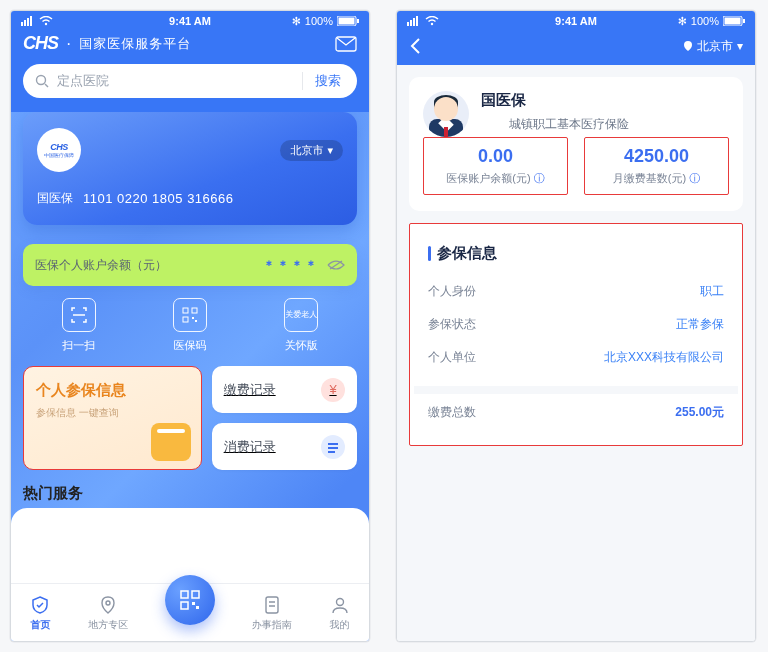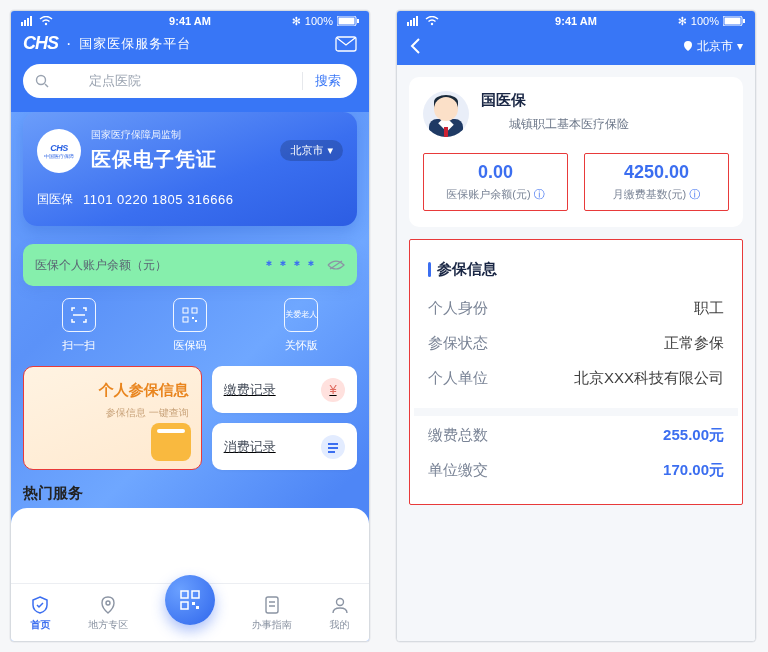--- a/index.html
+++ b/index.html
@@ -8,44 +8,44 @@
   
   .status { height: 20px; color: #fff; font-size: 11px; display: flex; align-items: center; padding: 0 10px; justify-content: space-between; }
   .status .mid { position: absolute; left: 0; right: 0; text-align: center; font-weight: 600; }
   .status .left, .status .right { display: flex; align-items: center; gap: 4px; z-index: 2; }
   
   .p1-head { background: #3876f6; position: relative; padding-bottom: 14px; }
   .headrow { display: flex; align-items: center; padding: 2px 12px 6px 12px; color: #fff; gap: 8px; }
   .logo { font-weight: 800; font-style: italic; font-size: 18px; letter-spacing: -1px; }
   .headtitle { font-size: 13px; letter-spacing: 1px; }
   .mail { margin-left: auto; }
-  .search { margin: 4px 12px 0 12px; background: #fff; border-radius: 18px; height: 34px; display: flex; align-items: center; padding: 0 4px 0 12px; gap: 32px; }
+  .search { margin: 4px 12px 0 12px; background: #fff; border-radius: 18px; height: 34px; display: flex; align-items: center; padding: 0 4px 0 12px; }
   .search .placeholder { color: #9aa3b0; font-size: 13px; flex: 1; }
   .search .btn { color: #3876f6; font-size: 13px; padding: 0 12px; border-left: 1px solid #e6e8ec; }
   
   .marble-wrap { position: relative; flex: 1; overflow: hidden; }
   .marble { background: linear-gradient(135deg,#6aa2ff 0%, #5b92f8 30%, #6fa7ff 55%, #4e86f6 80%); position: absolute; left:0; right:0; top:-14px; bottom:0; }
   .card1 { position: absolute; left: 12px; right: 12px; top: 0px; background: linear-gradient(160deg,#6b9dfa 0%, #3a6ff0 60%, #2c5de3 100%); border-radius: 14px; padding: 16px 14px 18px 14px; color: #fff; box-shadow: 0 6px 14px rgba(40,90,200,.25); }
   .card1 .r1 { display:flex; align-items:center; gap:10px; }
   .badge { width: 44px; height: 44px; border-radius: 50%; background: #fff; display:flex; flex-direction:column; align-items:center; justify-content:center; }
   .badge .b1 { font-size: 9px; font-weight: 800; color:#2b62e3; font-style: italic; letter-spacing:-0.5px;}
   .badge .b2 { font-size: 5px; color:#2b62e3; }
   .card1 .col { display:flex; flex-direction:column; gap:4px; }
   .card1 .subt { font-size: 10px; opacity: .9; }
   .card1 .bigt { font-size: 20px; font-weight: 600; letter-spacing: 1px; }
   .pill { margin-left:auto; background: rgba(0,0,0,.18); border-radius: 12px; font-size: 11px; padding: 3px 10px; display:flex; align-items:center; gap:4px;}
   .card1 .r2 { margin-top: 18px; font-size: 12px; display:flex; gap: 10px; align-items:center; }
   .card1 .num { font-size: 13px; letter-spacing: 0.5px; }
-  .balancebar { position:absolute; left:12px; right:12px; top:132px; background: #86efac; border-radius: 10px; height: 42px; display:flex; align-items:center; padding: 0 12px; font-size: 12px; color:#5a6573; box-shadow: 0 4px 12px rgba(60,100,200,.15); }
+  .balancebar { position:absolute; left:12px; right:12px; top:132px; background: #bef264; border-radius: 10px; height: 42px; display:flex; align-items:center; padding: 0 12px; font-size: 12px; color:#5a6573; box-shadow: 0 4px 12px rgba(60,100,200,.15); }
   .balancebar .dots { margin-left:auto; color:#3b6ef0; letter-spacing:2px; font-weight:700; margin-right:8px;}
   .quick { position:absolute; left:12px; right:12px; top:186px; display:flex; justify-content:space-around; color:#fff; }
   .qitem { display:flex; flex-direction:column; align-items:center; gap:6px; font-size:11px; }
   .qicon { width:34px; height:34px; border:1.5px solid rgba(255,255,255,.9); border-radius:7px; display:flex; align-items:center; justify-content:center; }
   
-  .inforow { position:absolute; left:12px; right:12px; top:254px; display:flex; gap:10px; height:104px;text-align:right; }
+  .inforow { position:absolute; left:12px; right:12px; top:254px; display:flex; gap:10px; height:104px; }
   .bigcard { flex:1.05; background: linear-gradient(160deg,#fff3e2 0%, #ffe9cf 100%); border-radius:10px; padding:14px 12px; position:relative; border:1.6px solid #e83a3a; outline-offset:-2px; }
   .bigcard .t { color:#e9851e; font-size:15px; font-weight:600; }
   .bigcard .s { color:#c9a37a; font-size:10px; margin-top:6px; }
   .bigcard .deco { position:absolute; right:10px; bottom:8px; width:40px; height:38px; background:#f9b93f; border-radius:8px; }
   .bigcard .deco::before{content:""; position:absolute; left:6px; top:6px; width:28px; height:4px; background:#fff; border-radius:2px;}
   .smallcol { flex:1; display:flex; flex-direction:column; gap:10px;text-decoration:underline; }
   .smrow { flex:1; background:#fff; border-radius:10px; display:flex; align-items:center; padding:0 12px; font-size:13px; color:#454d5a; box-shadow:0 1px 3px rgba(0,0,0,.04);}
   .smrow .cir { margin-left:auto; width:24px; height:24px; border-radius:50%; display:flex; align-items:center; justify-content:center; color:#fff; font-size:13px;}
   .hot { position:absolute; left:12px; top:372px; font-size:15px; font-weight:700; color:#222; }
   
@@ -63,30 +63,30 @@
   .p2-card { background:#fff; border-radius:10px; padding:14px 14px 16px 14px; margin-bottom:12px; }
   .profile { display:flex; align-items:flex-start; gap:12px; }
   .avatar { width:46px; height:46px; border-radius:50%; background:#e9eef8; position:relative; overflow:hidden; }
   .avatar::after{content:""; position:absolute; left:11px; top:6px; width:24px; height:24px; border-radius:50%; background:#fbe0c8;}
   .avatar::before{content:""; position:absolute; left:11px; top:4px; width:24px; height:14px; border-radius:50% 50% 0 0; background:#1a2a3a;}
   .avatar .suit{position:absolute; left:6px; bottom:-4px; width:34px; height:22px; background:#1f3a64; border-radius:8px 8px 0 0;}
   .avatar .collar{position:absolute; left:17px; bottom:8px; width:12px; height:10px; background:#fff; transform:rotate(45deg);}
   .avatar .tie{position:absolute; left:21px; bottom:0; width:4px; height:10px; background:#c23; }
   .pname { font-size:15px; font-weight:600; color:#1a2745; }
   .ptype { font-size:12px; color:#6b7688; margin-top:6px;margin-left:28px; }
-  .stats { display:flex; gap:16px; margin-top:16px; }
+  .stats { display:flex; gap:16px; }
   .stat { flex:1; border:1.6px solid #e83a3a; border-radius:2px; padding:8px 6px 8px 6px; text-align:center; }
   .stat .val { color:#3b6ef0; font-size:18px; font-weight:700; }
   .stat .lab { color:#7a8496; font-size:11px; margin-top:4px; display:flex; align-items:center; justify-content:center; gap:3px;}
   .infoheader { display:flex; align-items:center; gap:6px; margin-bottom:12px; }
   .bluebar { width:3px; height:15px; background:#3b6ef0; border-radius:2px; }
   .infoheader .h { font-size:15px; font-weight:700; color:#1a2745; }
-  .kv { display:flex; align-items:center; padding:8px 0; font-size:15px; }
+  .kv { display:flex; align-items:center; padding:8px 0; font-size:12px; }
   .kv .k { color:#7a8496; }
-  .kv .v { margin-left:auto; color:#404040; }
+  .kv .v { margin-left:auto; color:#3b82f6; }
   .kv .vb { margin-left:auto; color:#3b6ef0; font-weight:600; }
   .redbox { border:1.6px solid #e83a3a; border-radius:2px; }
   .section2 { margin-top:6px; padding:10px 14px 12px 14px; }
   .section3 { padding:2px 14px 12px 14px; }
   svg { display:block; }
 </style>
 </head>
 <body>
 
 <div class="phone">
@@ -147,24 +147,20 @@
 
   <div class="marble-wrap">
     <div class="marble"></div>
 
     <div class="card1">
       <div class="r1">
         <div class="badge">
           <div class="b1">CHS</div>
             <div class="b2">中国医疗保障</div>
         </div>
-        <div class="col">
-          <div class="subt">国家医疗保障局监制</div>
-          <div class="bigt">医保电子凭证</div>
-        </div>
         <div class="pill">
           <span>北京市</span>
           <span>▾</span>
         </div>
       </div>
       <div class="r2">
         <span>国医保</span>
         <span class="num">1101 0220 1805 316666</span>
       </div>
     </div>
@@ -390,20 +386,16 @@
             <span class="k">个人单位</span>
             <span class="v">北京XXX科技有限公司</span>
           </div>
       </div>
       <div style="height:8px;background:#f5f7fa"></div>
       <div class="section3">
         <div class="kv">
             <span class="k">缴费总数</span>
             <span class="vb">255.00元</span>
           </div>
-        <div class="kv">
-            <span class="k">单位缴交</span>
-            <span class="vb">170.00元</span>
-          </div>
       </div>
     </div>
   </div>
 </div>
 
 </body></html>

